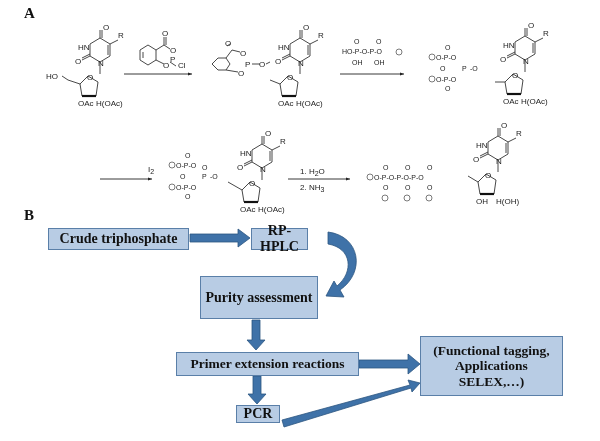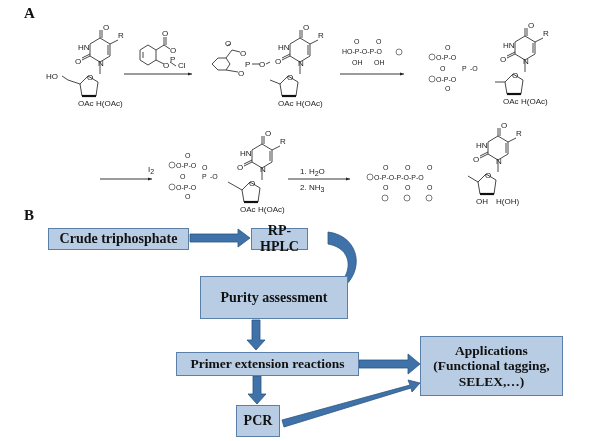--- a/index.html
+++ b/index.html
@@ -225,26 +225,26 @@
 
   <path class="flow-arrow" d="M282,420 L410,385 L408,380 L420,383 L412,392 L411,388 L284,427 Z"></path>
 </svg>
 
 <div class="fbox" style="left:48px;top:228px;width:141px;height:22px;font-size:14px;">
   <span>Crude triphosphate</span>
 </div>
 <div class="fbox" style="left:251px;top:228px;width:57px;height:22px;font-size:14px;">
   <span>RP-HPLC</span>
 </div>
-<div class="fbox" style="left:200px;top:276px;width:148px;height:43px;font-size:14px;flex-direction:column;">
+<div class="fbox" style="left:200px;top:276px;width:118px;height:43px;font-size:14px;flex-direction:column;">
   <span>Purity assessment</span>
 </div>
 <div class="fbox" style="left:176px;top:352px;width:183px;height:24px;font-size:13.5px;">
   <span>Primer extension reactions</span>
 </div>
-<div class="fbox" style="left:236px;top:405px;width:44px;height:32px;font-size:14px;">
+<div class="fbox" style="left:236px;top:405px;width:44px;height:18px;font-size:14px;">
   <span>PCR</span>
 </div>
 <div class="fbox" style="left:420px;top:336px;width:143px;height:60px;font-size:13.5px;flex-direction:column;">
+  <span>(Functional tagging,</span>
   <span>Applications</span>
-  <span>(Functional tagging,</span>
   <span>SELEX,…)</span>
 </div>
 
 </body></html>

